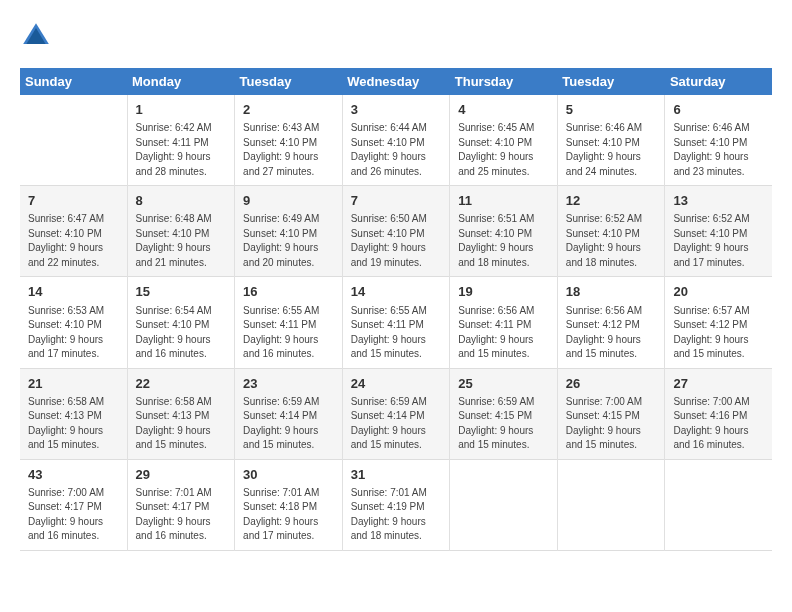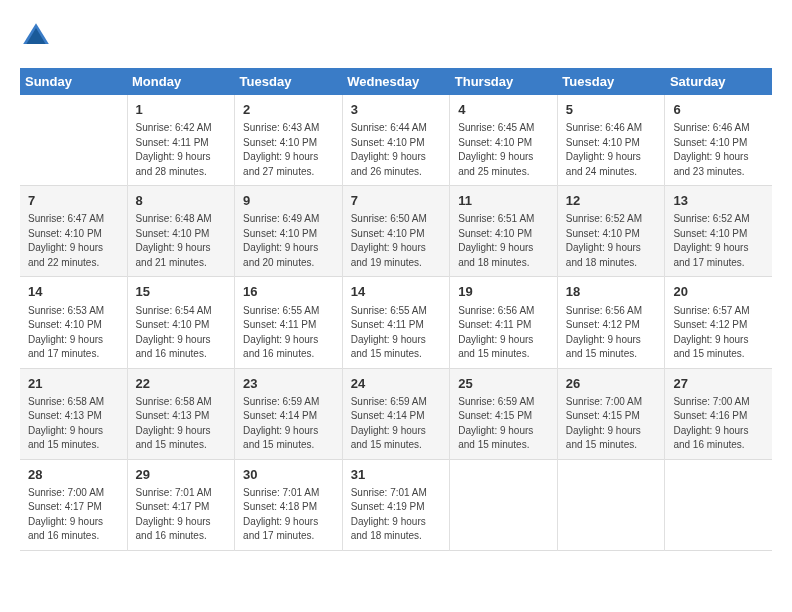--- a/index.html
+++ b/index.html
@@ -227,21 +227,21 @@
           <span class="day-num">26</span>
           <div class="cell-content">Sunrise: 7:00 AM<br>Sunset: 4:15 PM<br>Daylight: 9 hours<br>and 15 minutes.</div>
         </td>
         <td>
           <span class="day-num">27</span>
           <div class="cell-content">Sunrise: 7:00 AM<br>Sunset: 4:16 PM<br>Daylight: 9 hours<br>and 16 minutes.</div>
         </td>
       </tr>
       <tr>
         <td>
-          <span class="day-num">28</span>
+          <span class="day-num">43</span>
           <div class="cell-content">Sunrise: 7:00 AM<br>Sunset: 4:17 PM<br>Daylight: 9 hours<br>and 16 minutes.</div>
         </td>
         <td>
           <span class="day-num">29</span>
           <div class="cell-content">Sunrise: 7:01 AM<br>Sunset: 4:17 PM<br>Daylight: 9 hours<br>and 16 minutes.</div>
         </td>
         <td>
           <span class="day-num">30</span>
           <div class="cell-content">Sunrise: 7:01 AM<br>Sunset: 4:18 PM<br>Daylight: 9 hours<br>and 17 minutes.</div>
         </td>

